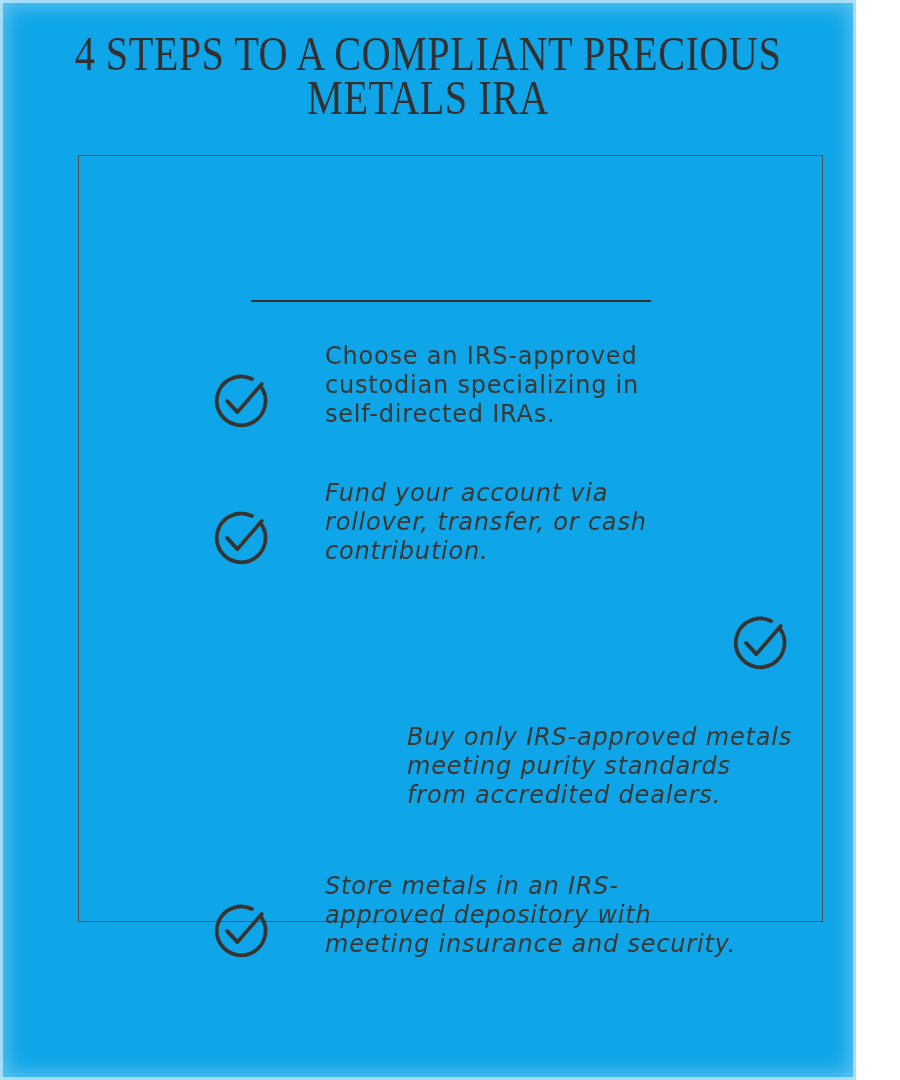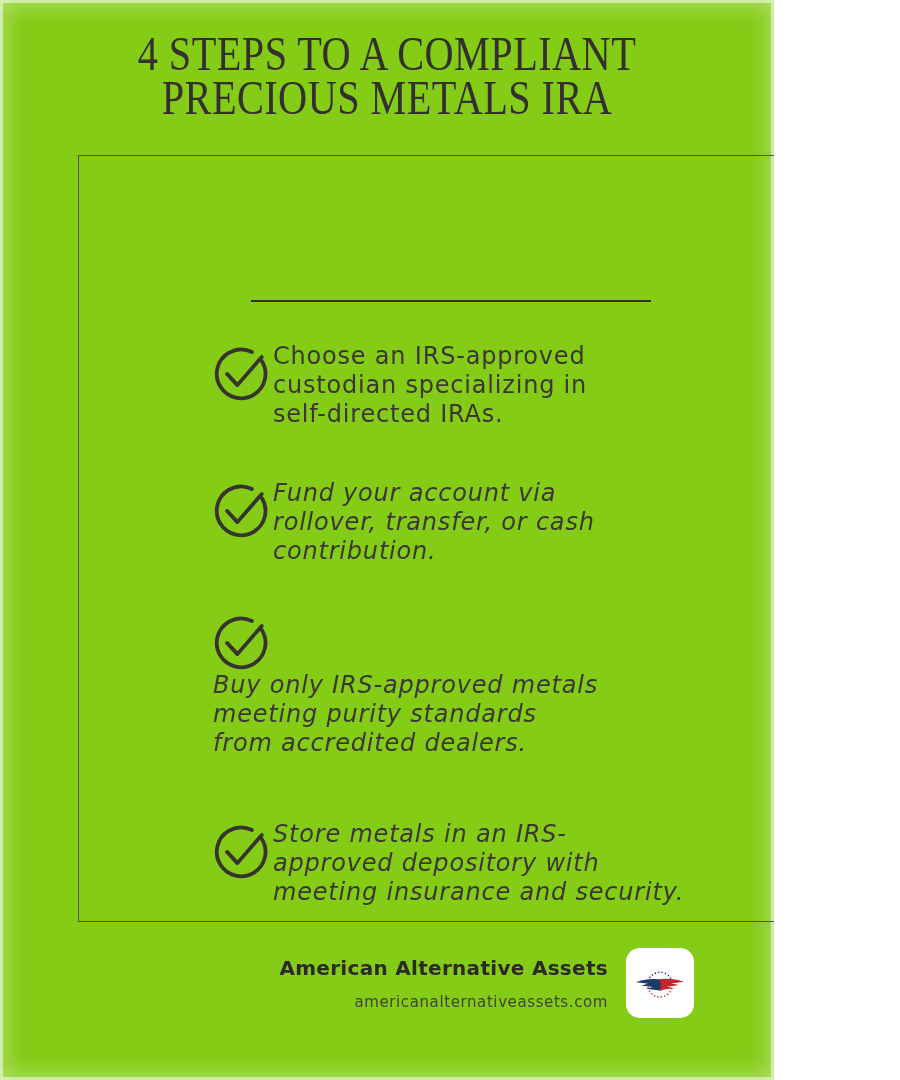--- a/index.html
+++ b/index.html
@@ -1,20 +1,20 @@
 <!DOCTYPE html>
 <html><head>
 <meta charset="utf-8">
 <style>
   html,body { margin:0; padding:0; }
   .page {
     position: relative;
-    width: 774px;
+    width: 856px;
     height: 1080px;
-    background: #84cc16;
+    background: #0ea5e9;
     font-family: "DejaVu Sans", sans-serif;
     box-shadow: inset 0 0 0 3px rgba(255,255,255,0.5), inset 0 0 20px 6px rgba(255,255,255,0.35);
     overflow: hidden;
   }
   .title {
     margin: 32px 0 0 0;
     text-align: center;
     font-family: "Liberation Serif", serif;
     font-weight: 400;
     font-size: 48px;
@@ -43,21 +43,22 @@
     background: #35312d;
   }
   .items {
     position: absolute;
     top: 186px;
     left: 134px;
     right: 30px;
   }
   .item {
     display: flex;
-    align-items: flex-start;
+    align-items: flex-end;
+    gap: 52px;
   }
   .item + .item { margin-top: 50px; font-style: italic; }
   .item:nth-child(3) { margin-top: 45px; flex-direction: column; }
   .item:nth-child(4) { margin-top: 62px; }
   .check-icon { flex: 0 0 60px; width: 60px; height: 60px; }
   .item-text {
     font-size: 24px;
     line-height: 29px;
     letter-spacing: 0.8px;
     color: #3b3733;
@@ -142,28 +143,14 @@
           <path d="M15 34 L26 46 L52 16" fill="none" stroke="#37332e" stroke-width="4" stroke-linecap="round" stroke-linejoin="round"></path>
         </svg>
         <div class="item-text">Store metals in an IRS-
 approved depository with
 meeting insurance and security.</div>
       </div>
 
     </div>
   </div>
 
-  <div class="footer">
-    <div class="footer-text">
-      <div class="brand-name">American Alternative Assets</div>
-      <div class="website">americanalternativeassets.com</div>
-    </div>
-    <div class="logo-box">
-      <svg width="56" height="56" viewBox="0 0 68 68" aria-hidden="true">
-        <path d="M19 36 A15 15 0 0 1 49 36" fill="none" stroke="#1d3c66" stroke-width="1.8" stroke-dasharray="1.6 2.6"></path>
-        <path d="M49 36 A15 15 0 0 1 19 36" fill="none" stroke="#c1272d" stroke-width="1.8" stroke-dasharray="1.6 2.6"></path>
-        <path d="M36 30 C26 28 12 30 5 33 L20 35 L11 37 L25 39 L17 41 L29 42.5 L36 43.5 Z" fill="#1d3c66"></path>
-        <path d="M32 29.5 C42 27.5 56 29.5 63 32.5 L48 34.5 L57 36.5 L43 38.5 L51 40.5 L39 42 L32 43 C36 40 37 34 32 29.5 Z" fill="#c1272d"></path>
-      </svg>
-    </div>
-  </div>
 
 </div>
 
 </body></html>

